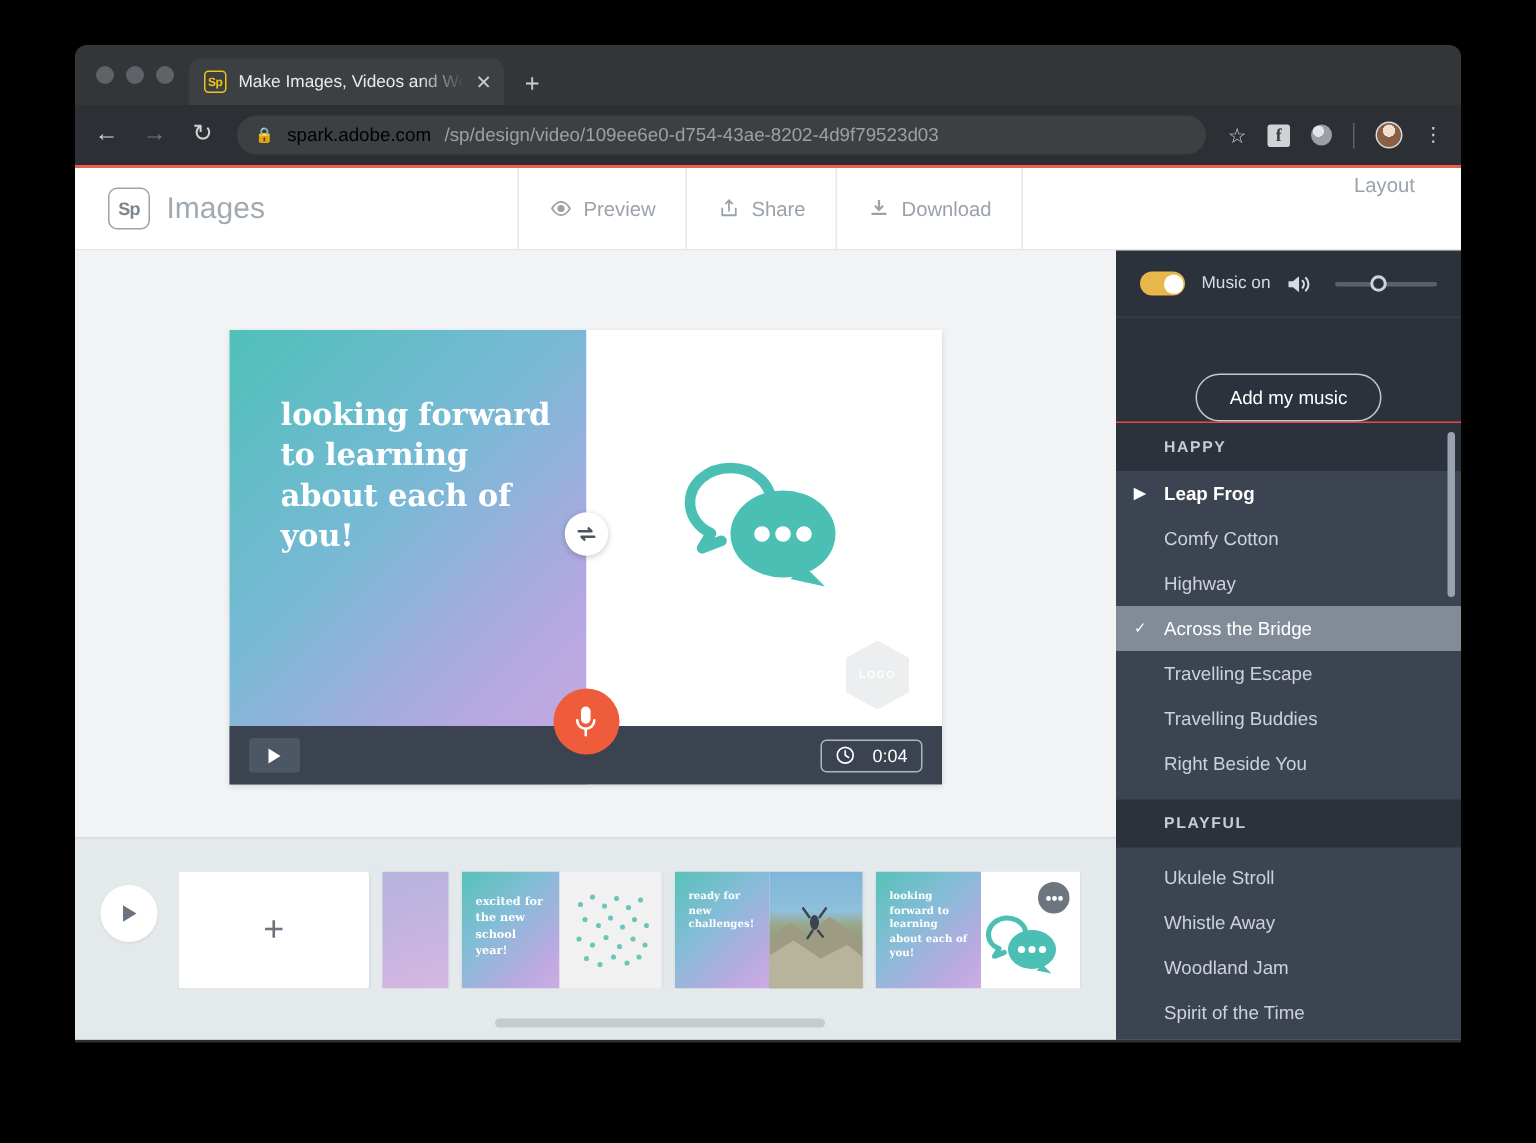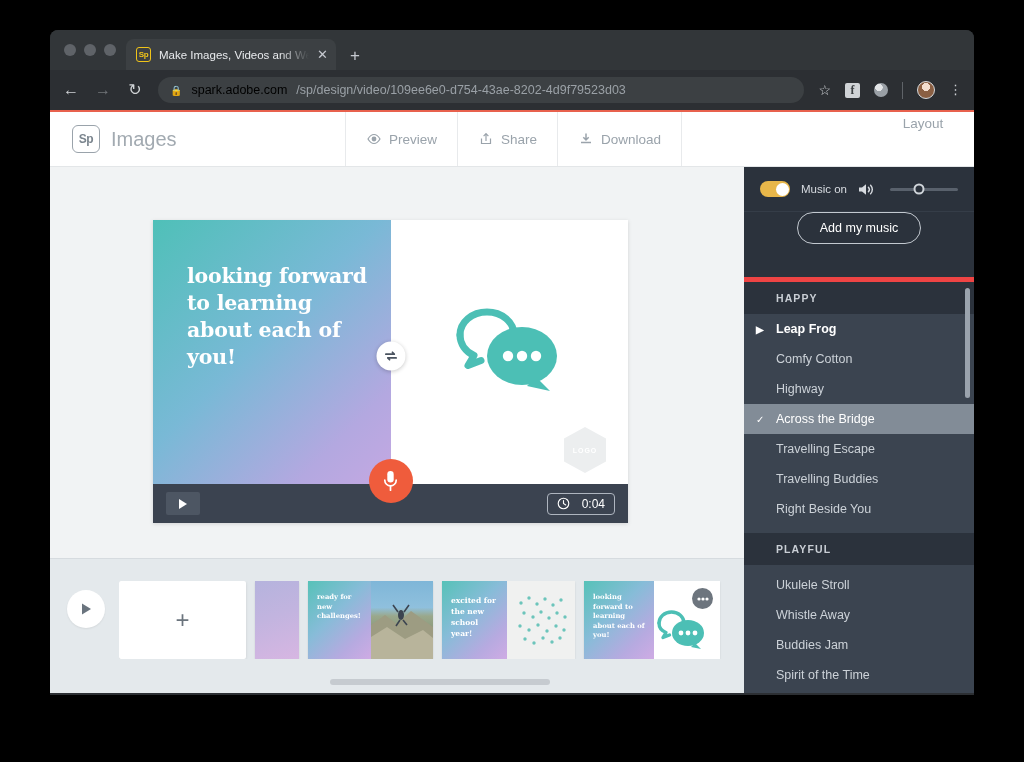--- a/index.html
+++ b/index.html
@@ -314,22 +314,22 @@
     border-radius: 2px; position: relative; margin-left: 4px; cursor: pointer;
   }
   #volume-knob {
     position: absolute; left: 43%; top: 50%;
     transform: translate(-50%, -50%);
     width: 11px; height: 11px; border-radius: 50%;
     background: #2b323c; border: 2.2px solid #cfd4d9;
   }
   #add-music-wrap {
     height: 70px;
-    display: flex; align-items: flex-start; justify-content: center;
-    border-bottom: 5px solid #ef4444;
+    display: flex; align-items: flex-end; justify-content: center;
+    border-bottom: 1px solid #ef4444;
   }
   #add-my-music {
     border: 1.4px solid #c3c9d0; border-radius: 17px;
     color: #fff; background: transparent;
     font-size: 12.5px; padding: 8px 22px; cursor: pointer;
     font-family: "Liberation Sans", sans-serif;
   }
   #track-list {
     flex: 1 1 auto; background: #3b4450;
     position: relative; overflow: hidden;
@@ -500,40 +500,20 @@
           <div id="thumb-track">
 
             <div class="slide-cell">
               <div id="add-slide">+</div>
             </div>
 
             <div class="slide-cell">
               <div class="thumb" style="width:44px;">
                 <div class="thumb-grad pale" style="width:100%"></div>
               </div>
-            </div>
-
-            <div class="slide-cell">
-              <div class="thumb" style="width:125px;">
-                <div class="thumb-grad" style="width:63px;">
-                  <div class="thumb-text small">ready for new challenges!</div>
-                </div>
-                <div class="thumb-photo" style="width:62px;">
-                  <svg width="62" height="78" viewBox="0 0 62 78">
-                    <path d="M0 44 L14 34 L26 43 L40 30 L62 46 L62 78 L0 78 Z" fill="#9d9c82"></path>
-                    <path d="M0 56 L16 46 L34 58 L52 49 L62 57 L62 78 L0 78 Z" fill="#b8b49b"></path>
-                    <g fill="#3c4450">
-                      <ellipse cx="30" cy="34" rx="3" ry="5"></ellipse>
-                      <path d="M27 31 l-5 -7 M33 31 l5 -7" stroke="#3c4450" stroke-width="1.6" fill="none"></path>
-                      <path d="M29 39 l-4 6 M32 39 l4 5" stroke="#3c4450" stroke-width="1.6" fill="none"></path>
-                    </g>
-                  </svg>
-                </div>
-              </div>
-
             </div>
 
             <div class="slide-cell">
               <div class="thumb" style="width:133px;">
                 <div class="thumb-grad" style="width:65px;">
                   <div class="thumb-text">excited for the new school year!</div>
                 </div>
                 <div class="thumb-pattern" style="width:68px;">
                   <svg width="68" height="78" viewBox="0 0 68 78">
                     <g fill="#6cc5bb">
@@ -561,20 +541,40 @@
                       <circle cx="45" cy="61" r="1.7"></circle>
                         <circle cx="53" cy="57" r="1.7"></circle>
                     </g>
                   </svg>
                 </div>
               </div>
 
             </div>
 
             <div class="slide-cell">
+              <div class="thumb" style="width:125px;">
+                <div class="thumb-grad" style="width:63px;">
+                  <div class="thumb-text small">ready for new challenges!</div>
+                </div>
+                <div class="thumb-photo" style="width:62px;">
+                  <svg width="62" height="78" viewBox="0 0 62 78">
+                    <path d="M0 44 L14 34 L26 43 L40 30 L62 46 L62 78 L0 78 Z" fill="#9d9c82"></path>
+                    <path d="M0 56 L16 46 L34 58 L52 49 L62 57 L62 78 L0 78 Z" fill="#b8b49b"></path>
+                    <g fill="#3c4450">
+                      <ellipse cx="30" cy="34" rx="3" ry="5"></ellipse>
+                      <path d="M27 31 l-5 -7 M33 31 l5 -7" stroke="#3c4450" stroke-width="1.6" fill="none"></path>
+                      <path d="M29 39 l-4 6 M32 39 l4 5" stroke="#3c4450" stroke-width="1.6" fill="none"></path>
+                    </g>
+                  </svg>
+                </div>
+              </div>
+
+            </div>
+
+            <div class="slide-cell">
               <div class="thumb" style="width:136px;">
                 <div class="thumb-grad" style="width:70px;">
                   <div class="thumb-text small">looking forward to learning about each of you!</div>
                 </div>
                 <div class="thumb-white" style="width:66px;">
                   <svg width="66" height="78" viewBox="0 0 66 78">
                     <path d="M5 42c0-6 5.5-11 12.5-11S30 36 30 42" fill="none" stroke="#4cbfb5" stroke-width="3.4" stroke-linecap="round"></path>
                     <path d="M5 42c0 4.5 3 8 7 9.5l-3 5 6.5-2.5" fill="none" stroke="#4cbfb5" stroke-width="3.4" stroke-linecap="round" stroke-linejoin="round"></path>
                     <ellipse cx="34" cy="52" rx="16" ry="13" fill="#4cbfb5"></ellipse>
                     <path d="M41 62l6 6-10-2z" fill="#4cbfb5"></path>
@@ -648,21 +648,21 @@
 
           <div class="group-header" style="margin-top:9px;">PLAYFUL</div>
 
           <div class="track" style="margin-top:5px;">
             <span>Ukulele Stroll</span>
           </div>
           <div class="track">
             <span>Whistle Away</span>
           </div>
           <div class="track">
-            <span>Buddies Jam</span>
+            <span>Woodland Jam</span>
           </div>
           <div class="track">
             <span>Spirit of the Time</span>
           </div>
 
           <div id="v-scrollbar"></div>
         </div>
       </div>
 
     </div>

